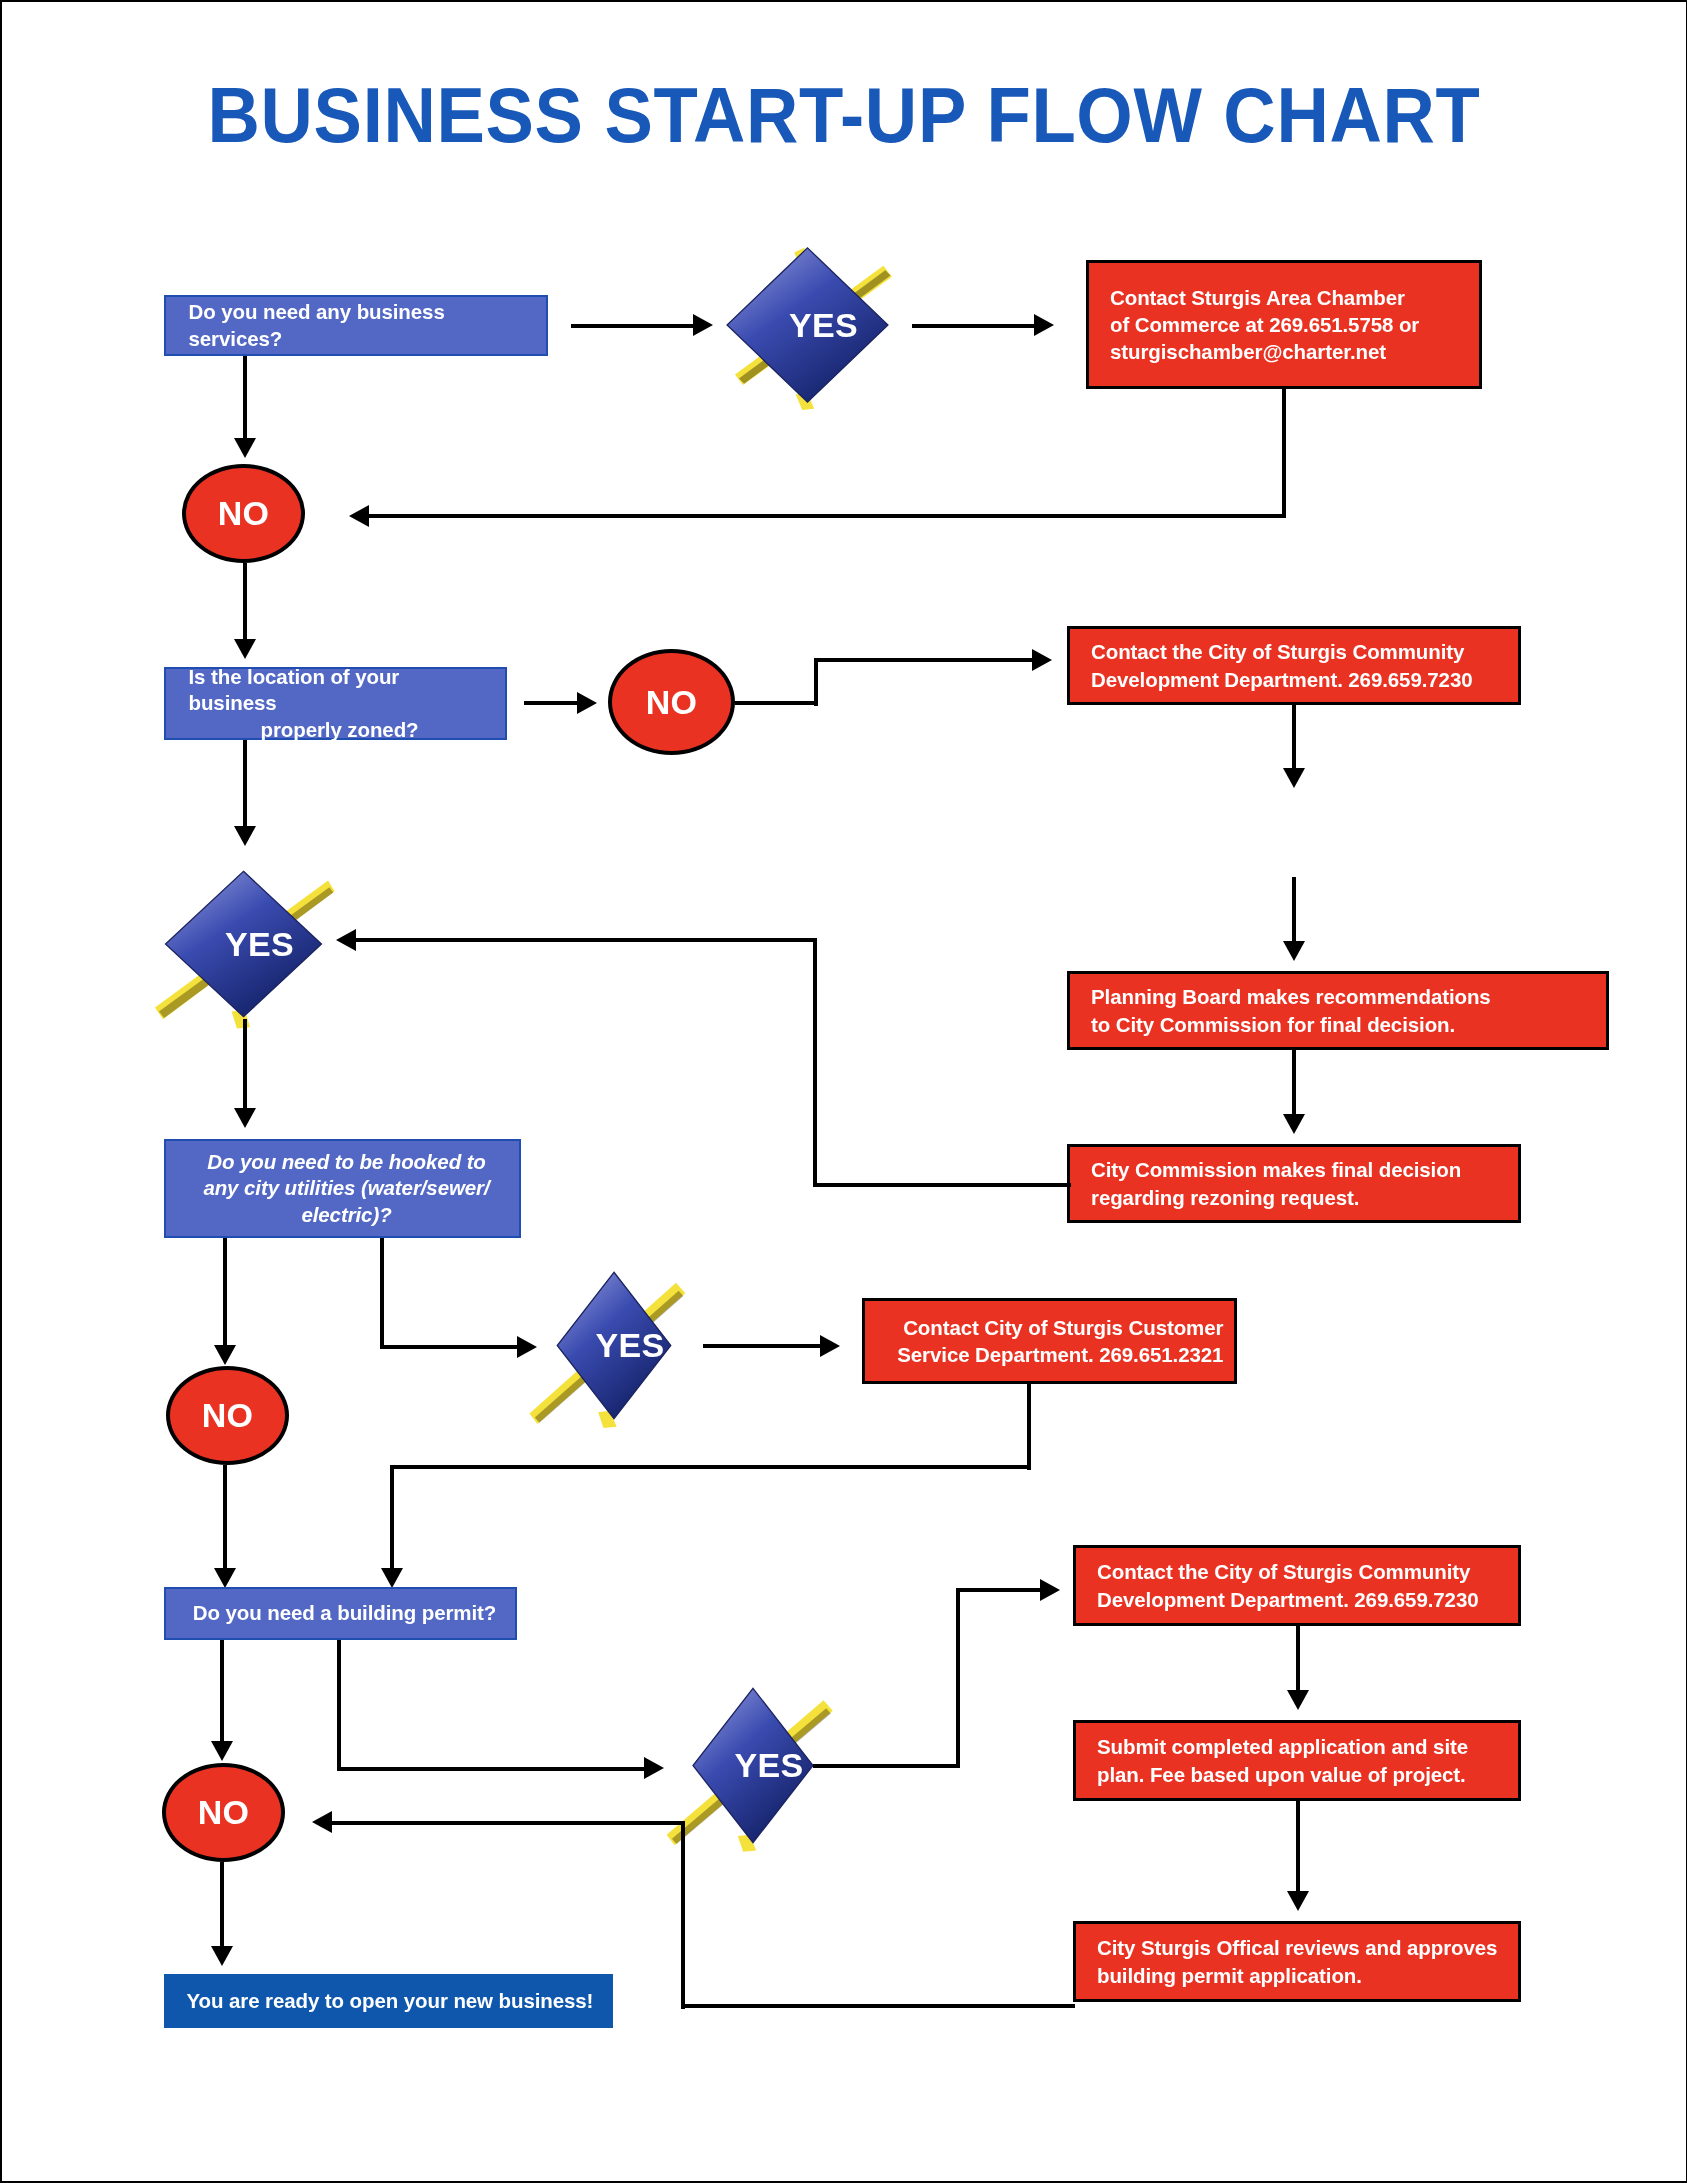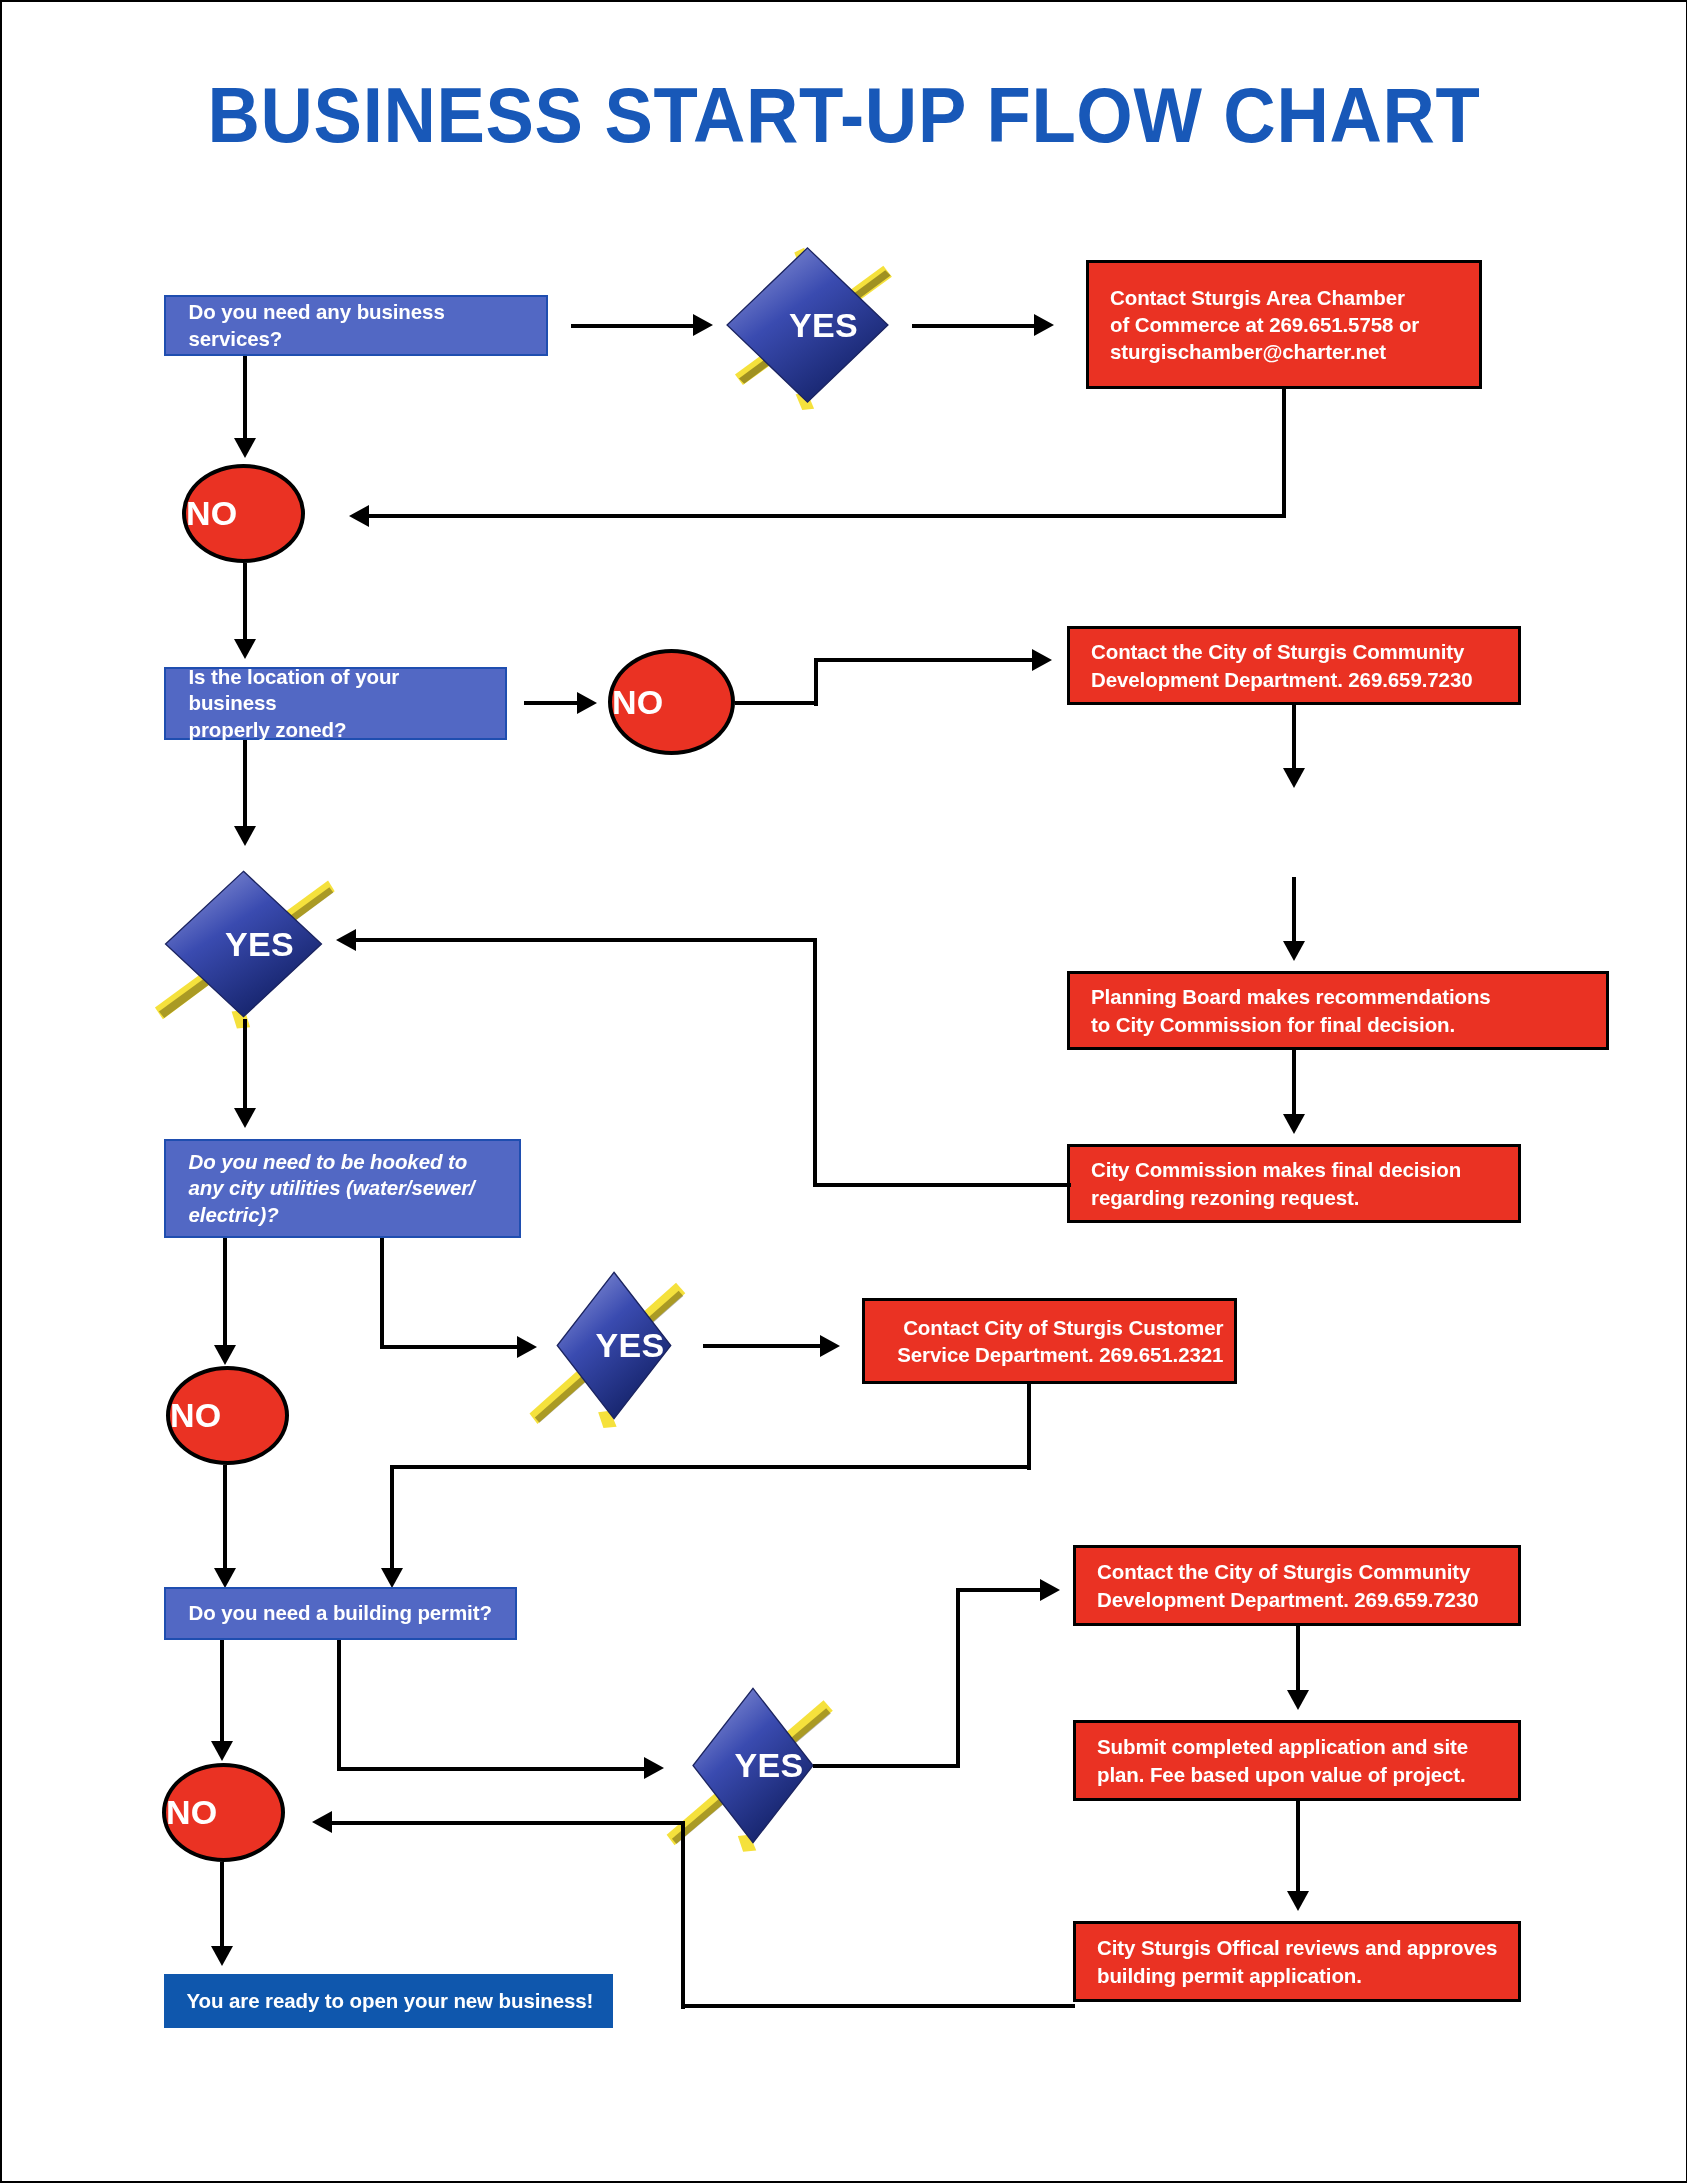--- a/index.html
+++ b/index.html
@@ -41,20 +41,21 @@
     color:#ffffff;
     font-weight:bold;
     font-size:20.5px;
     line-height:1.30;
     padding:6.6px 14.5px 6.6px 22.5px;
     display:flex;
     flex-direction:column;
     justify-content:center;
     text-align:left;
     letter-spacing:-0.1px;
+    align-items:center;
   }
   .qbox span{display:block;}
 
   
   .finalbox{
     background:#0f57ad;
     color:#ffffff;
     font-weight:bold;
     font-size:20.5px;
     line-height:1.3;
@@ -84,20 +85,21 @@
   
   .nocircle{
     background:#ea3223;
     border:4px solid #000000;
     border-radius:50%;
     color:#ffffff;
     font-weight:bold;
     font-size:34px;
     display:flex;
     align-items:center;
+    justify-content:center;
     letter-spacing:0.3px;
   }
 
   
   .diamond-wrap{position:absolute;}
   .diamond-wrap svg{display:block;}
   .diamond-label{
     position:absolute;
     left:16px;top:0;width:100%;height:100%;
     display:flex;align-items:center;justify-content:center;

